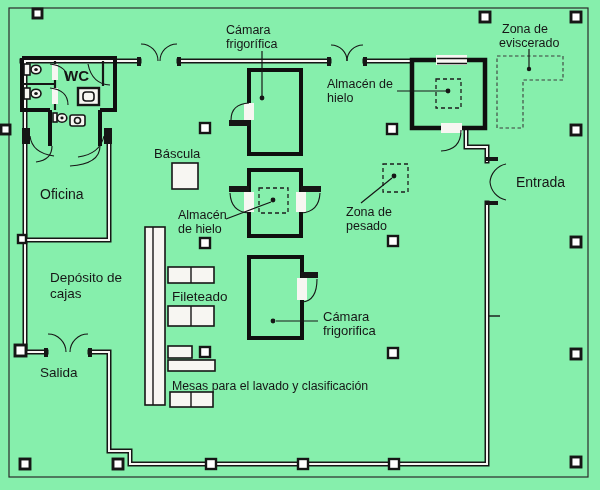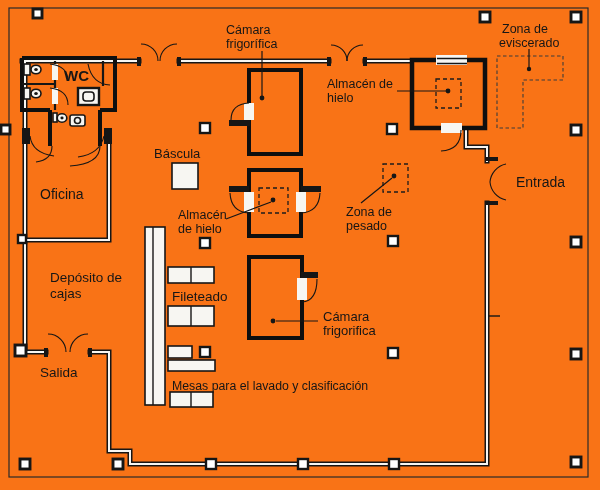--- a/index.html
+++ b/index.html
@@ -1,16 +1,16 @@
 <!DOCTYPE html>
 <html><head>
 <meta charset="utf-8">
 <style>
   html,body{margin:0;padding:0;background:#e9e9e6;}
-  .stage{position:relative;width:600px;height:490px;background:#f97316;overflow:hidden;}
+  .stage{position:relative;width:600px;height:490px;background:#86efac;overflow:hidden;}
   svg text{font-family:"Liberation Sans","DejaVu Sans",sans-serif;fill:#161616;}
   .fs12{font-size:12.5px;} .fs13{font-size:13px;} .fs135{font-size:13.5px;}
   .fs14{font-size:14px;} .fsMesas{font-size:12.3px;}
   .bold{font-weight:bold;font-size:15px;}
   .boundary{fill:none;stroke:#2a2a2a;stroke-width:1.2;}
   .wall-outer{stroke:#161616;stroke-width:5;fill:none;stroke-linecap:square;}
   .wall-core{stroke:#f7f6f2;stroke-width:2;fill:none;stroke-linecap:square;}
   .twall{stroke:#0f0f0f;stroke-width:4;fill:none;}
   .twall5{stroke:#0f0f0f;stroke-width:4.5;fill:none;}
   .thin{stroke:#161616;stroke-width:1.4;fill:none;}

